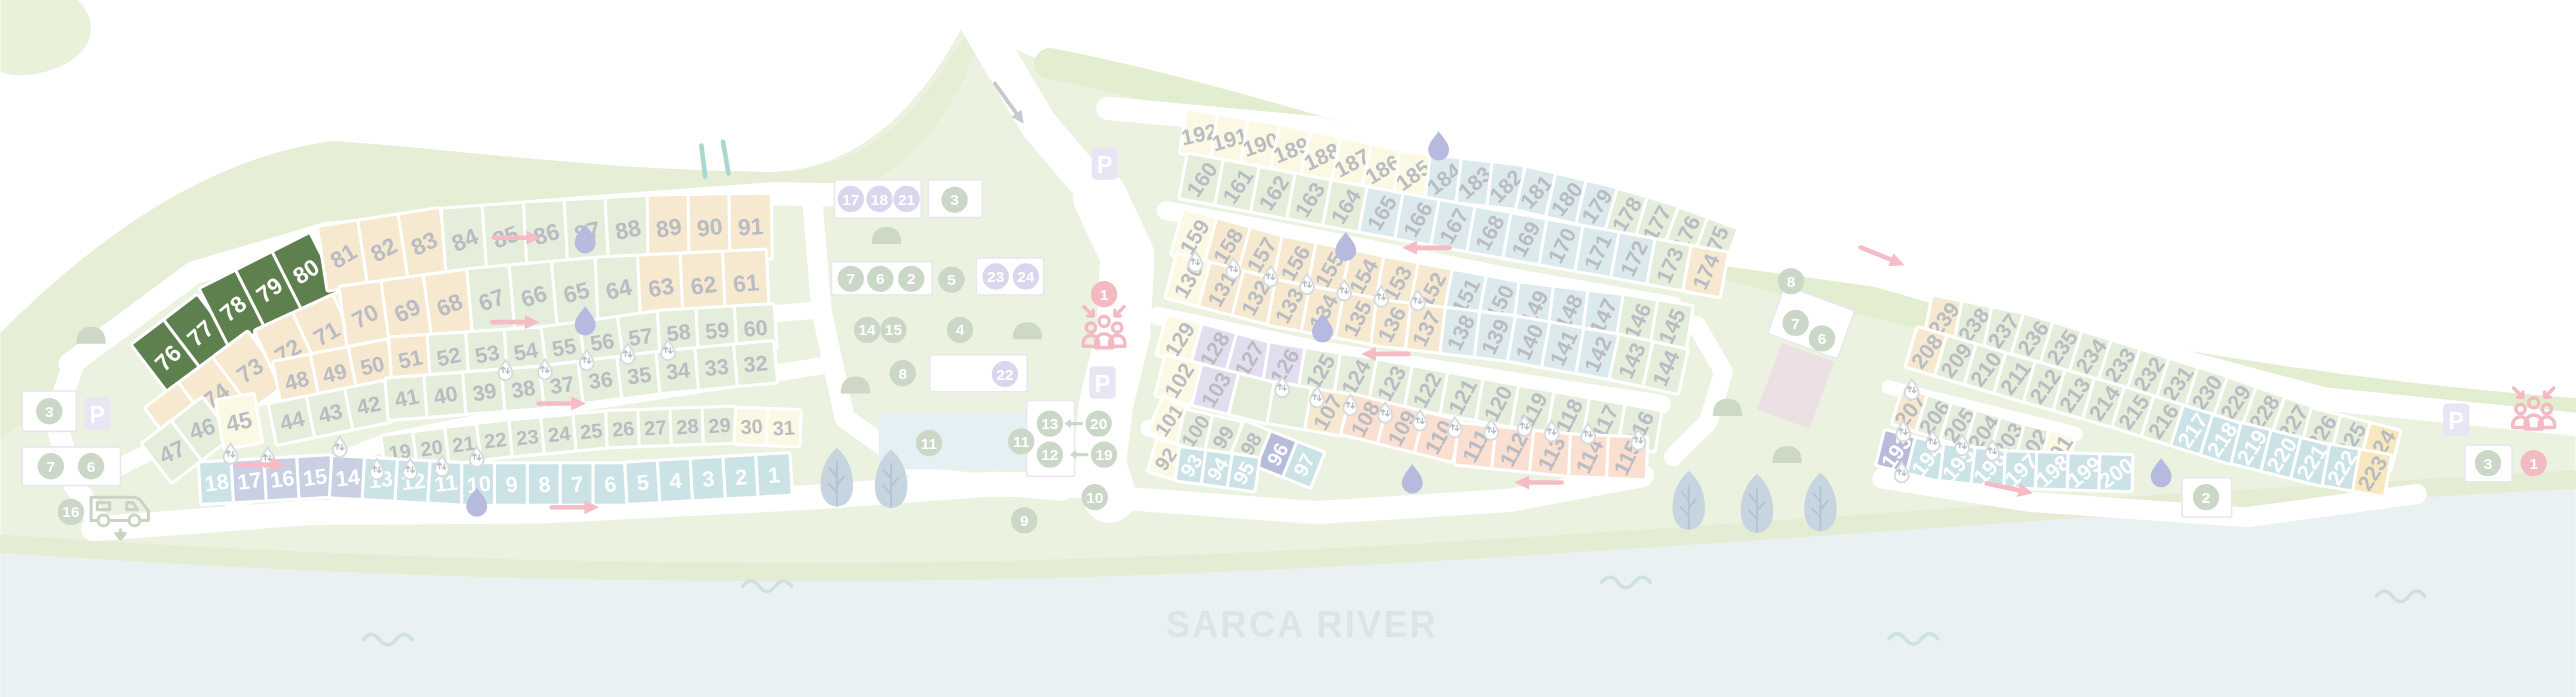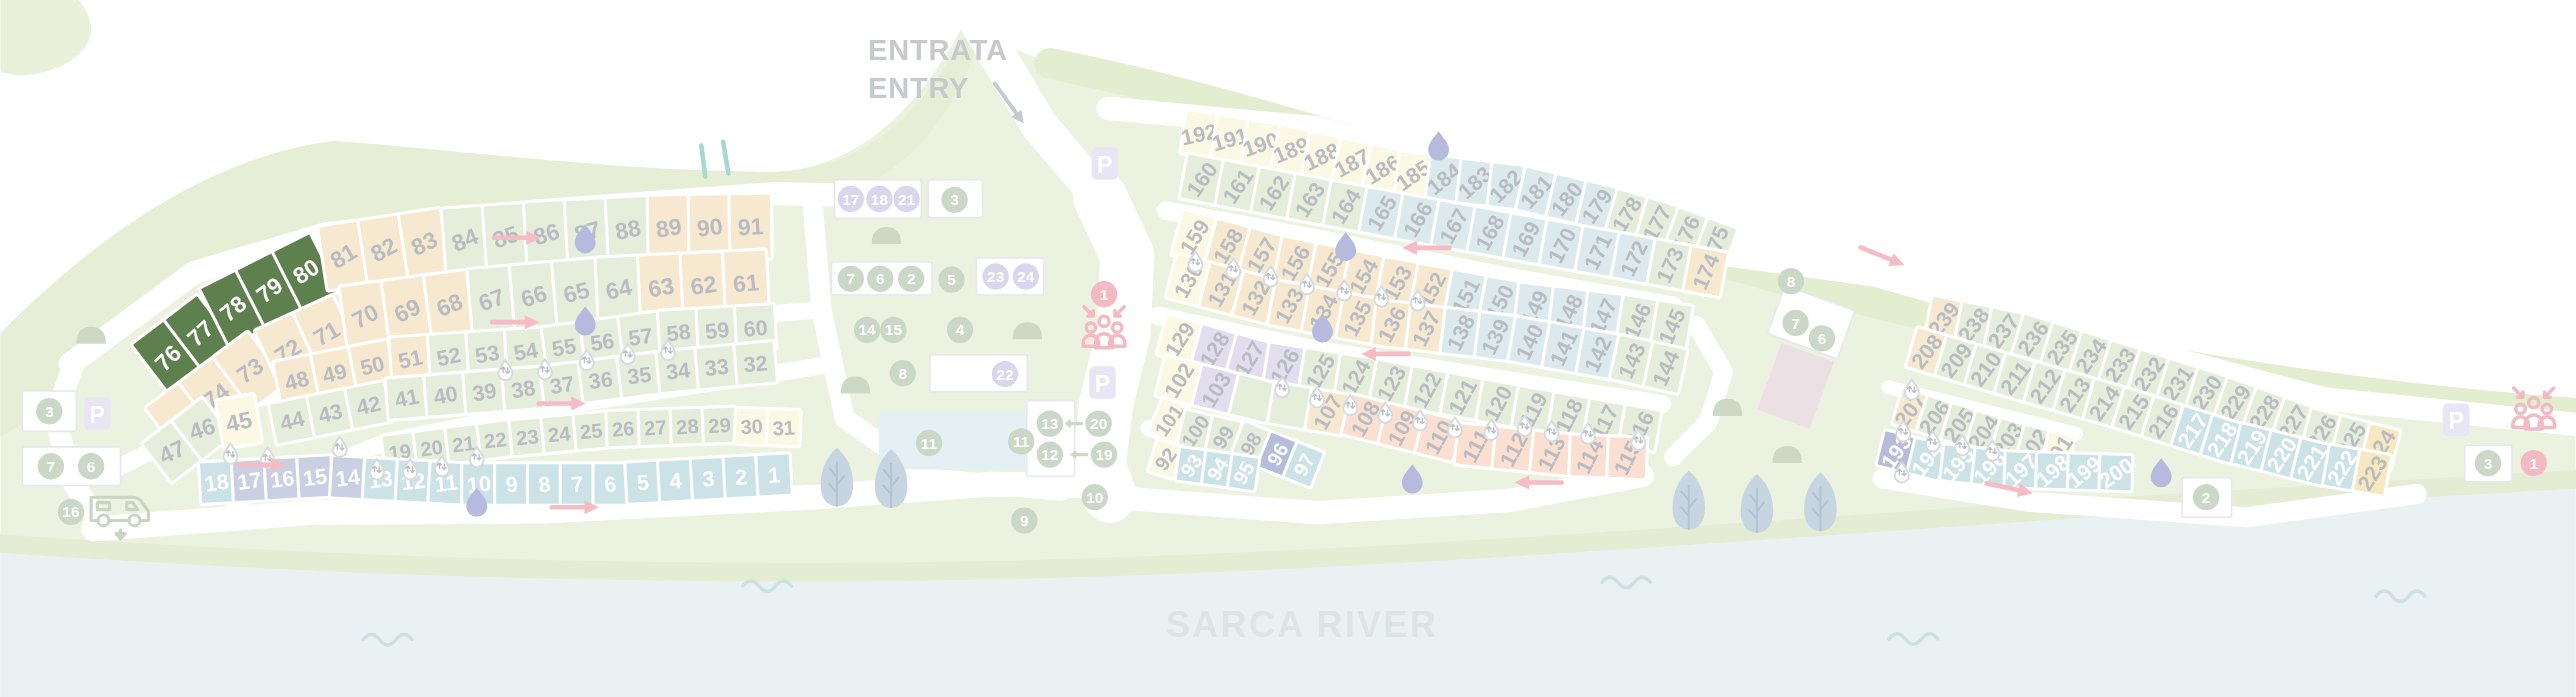--- a/index.html
+++ b/index.html
@@ -1886,19 +1886,15 @@
         <circle cx="-22" cy="12" r="7" fill="#fff"></circle>
         <circle cx="18" cy="12" r="7" fill="#fff"></circle>
         <path d="M0,24 v8"></path>
         <path d="M-6,29 L0,36 L6,29 Z" fill="#c9d4c3"></path>
       </g>
       <g>
         <line x1="1284" y1="108" x2="1313" y2="148" stroke="#c6c9cd" stroke-width="5" stroke-linecap="round"></line>
         <path d="M-2,-8 L14,0 L-2,8 Z" fill="#c6c9cd" transform="translate(1313,148) rotate(54.057888128617655)"></path>
       </g>
     </svg>
-  <div class="entrance-label">
-    <div>ENTRATA</div>
-    <div>ENTRY</div>
-  </div>
   <div class="river-label">SARCA RIVER</div>
 </div>
 
 
 </body></html>

